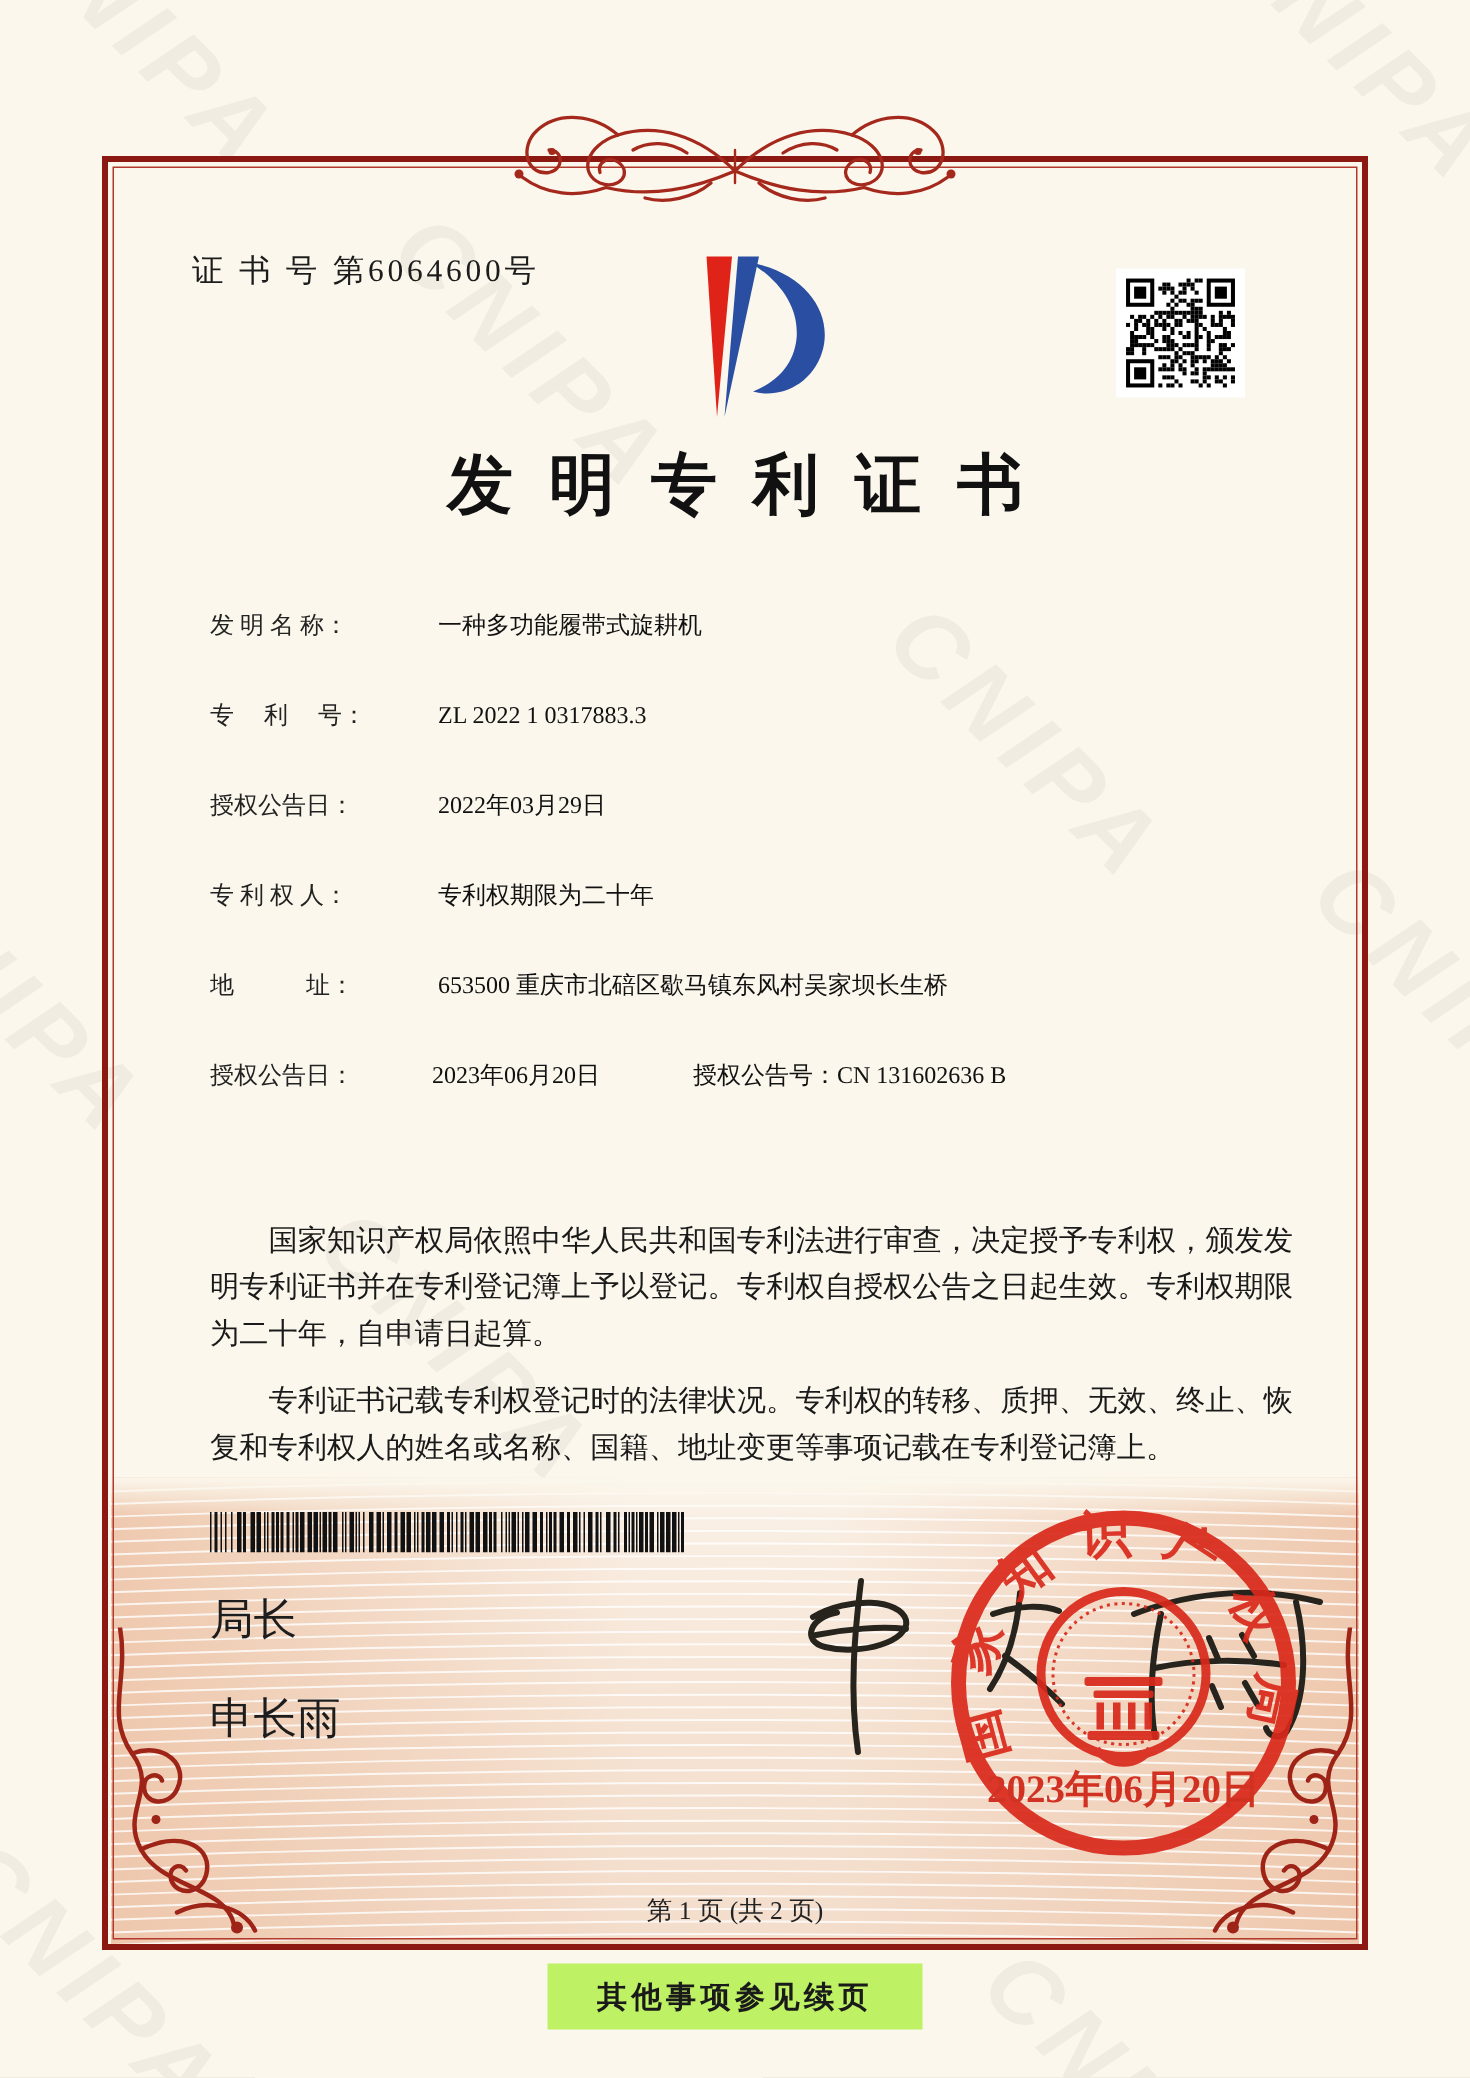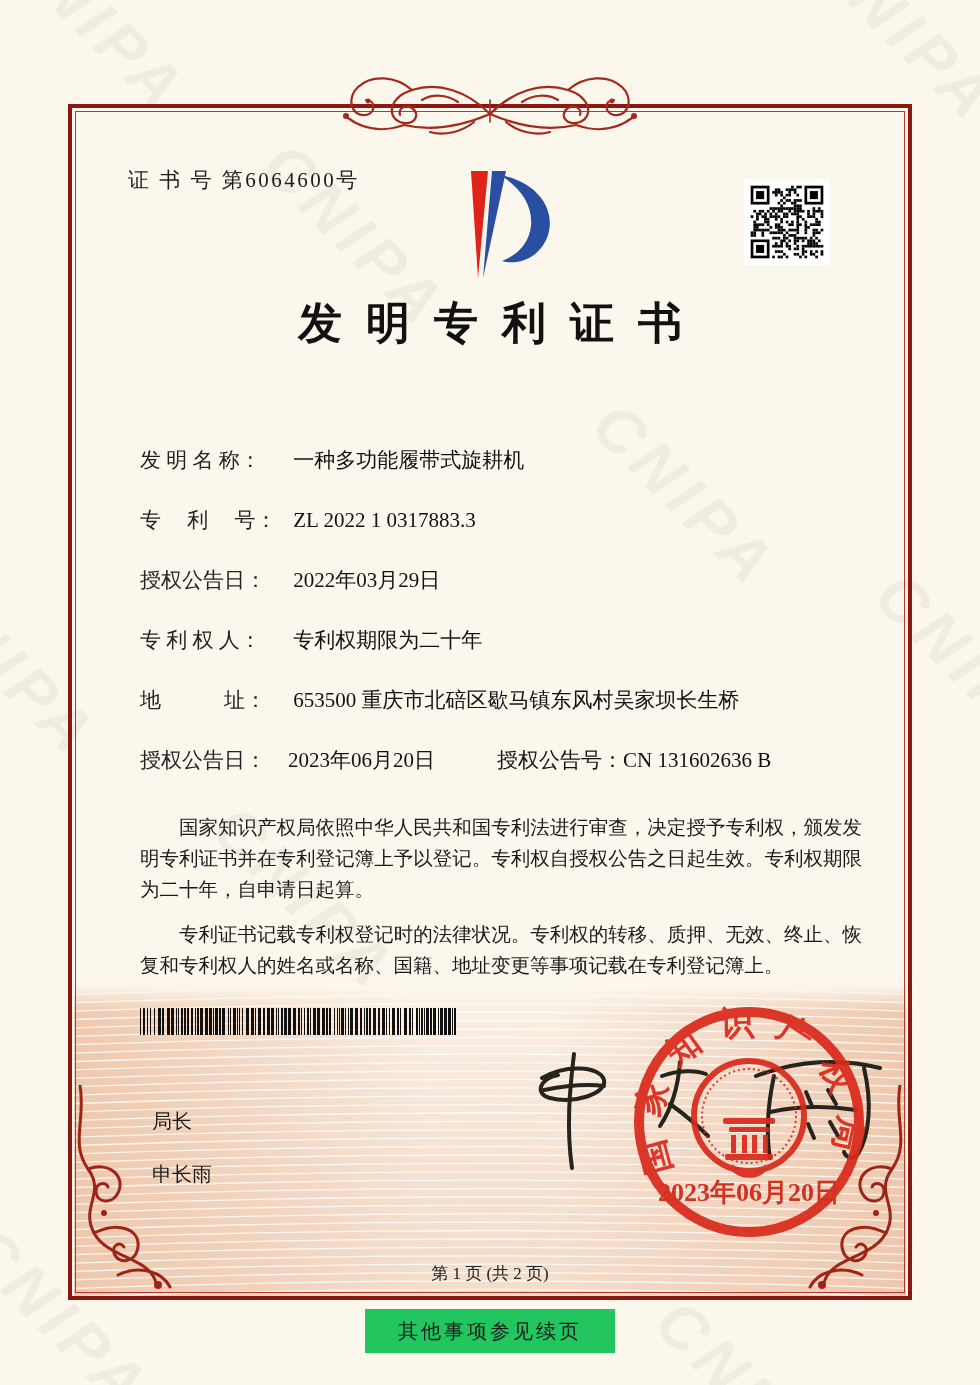--- a/index.html
+++ b/index.html
@@ -49,40 +49,40 @@
   }
   
   .cert-no{position:absolute;left:128px;top:166px;font-size:21px;letter-spacing:2.5px;text-align:center;}
   .logo{position:absolute;left:414px;top:166px;}
   .qr{position:absolute;left:744px;top:179px;width:86px;height:86px;background:#fff;padding:4px;box-sizing:border-box;}
   .title{
     position:absolute;left:0;top:294px;width:100%;text-align:center;
     font-size:44px;font-weight:bold;letter-spacing:24px;text-indent:24px;color:#111;
   }
   
-  .fields{position:absolute;left:140px;top:404px;width:730px;font-size:21px;margin-top:42px;}
+  .fields{position:absolute;left:140px;top:404px;width:730px;font-size:16px;}
   .field-row{height:60px;line-height:28px;}
   .field-label{display:inline-block;width:148px;color:#222;}
   .field-value{color:#111;}
   .grant-row{height:60px;line-height:28px;}
   .grant-row .pair2{margin-left:62px;}
   
   .paras{position:absolute;left:140px;top:812px;width:722px;font-size:19.5px;line-height:31px;color:#1a1a1a;text-align:justify;font-family:Liberation Serif, serif;}
   .paras p{margin:0 0 14px 0;text-indent:2em;}
   
   .barcode{position:absolute;left:140px;top:1008px;width:318px;height:27px;}
-  .officer{position:absolute;left:140px;top:1108px;font-family:"Liberation Sans","DejaVu Sans",sans-serif;font-size:20px;color:#1d1d1d;margin-left:12px;}
+  .officer{position:absolute;left:140px;top:1060px;font-family:"Liberation Sans","DejaVu Sans",sans-serif;font-size:29px;color:#1d1d1d;}
   .officer .o-title{margin-bottom:26px;}
   .signature{position:absolute;left:512px;top:1042px;}
   .seal{position:absolute;left:627px;top:1000px;}
   .page-info{position:absolute;left:0;top:1262px;width:100%;text-align:center;font-size:17px;color:#222;}
   .note-box{
     position:absolute;left:365px;top:1309px;width:250px;height:44px;
-    background:#22c55e;display:flex;align-items:center;justify-content:center;
-    font-size:20px;letter-spacing:3px;color:#1a1a1a;
+    background:#bef264;display:flex;align-items:center;justify-content:center;
+    font-size:20px;letter-spacing:3px;color:#1a1a1a;font-weight:bold;
   }
 </style>
 </head>
 <body>
 
 <div class="page">
 
   <span class="wm">CNIPA</span>
   <span class="wm">CNIPA</span>
   <span class="wm">CNIPA</span>

